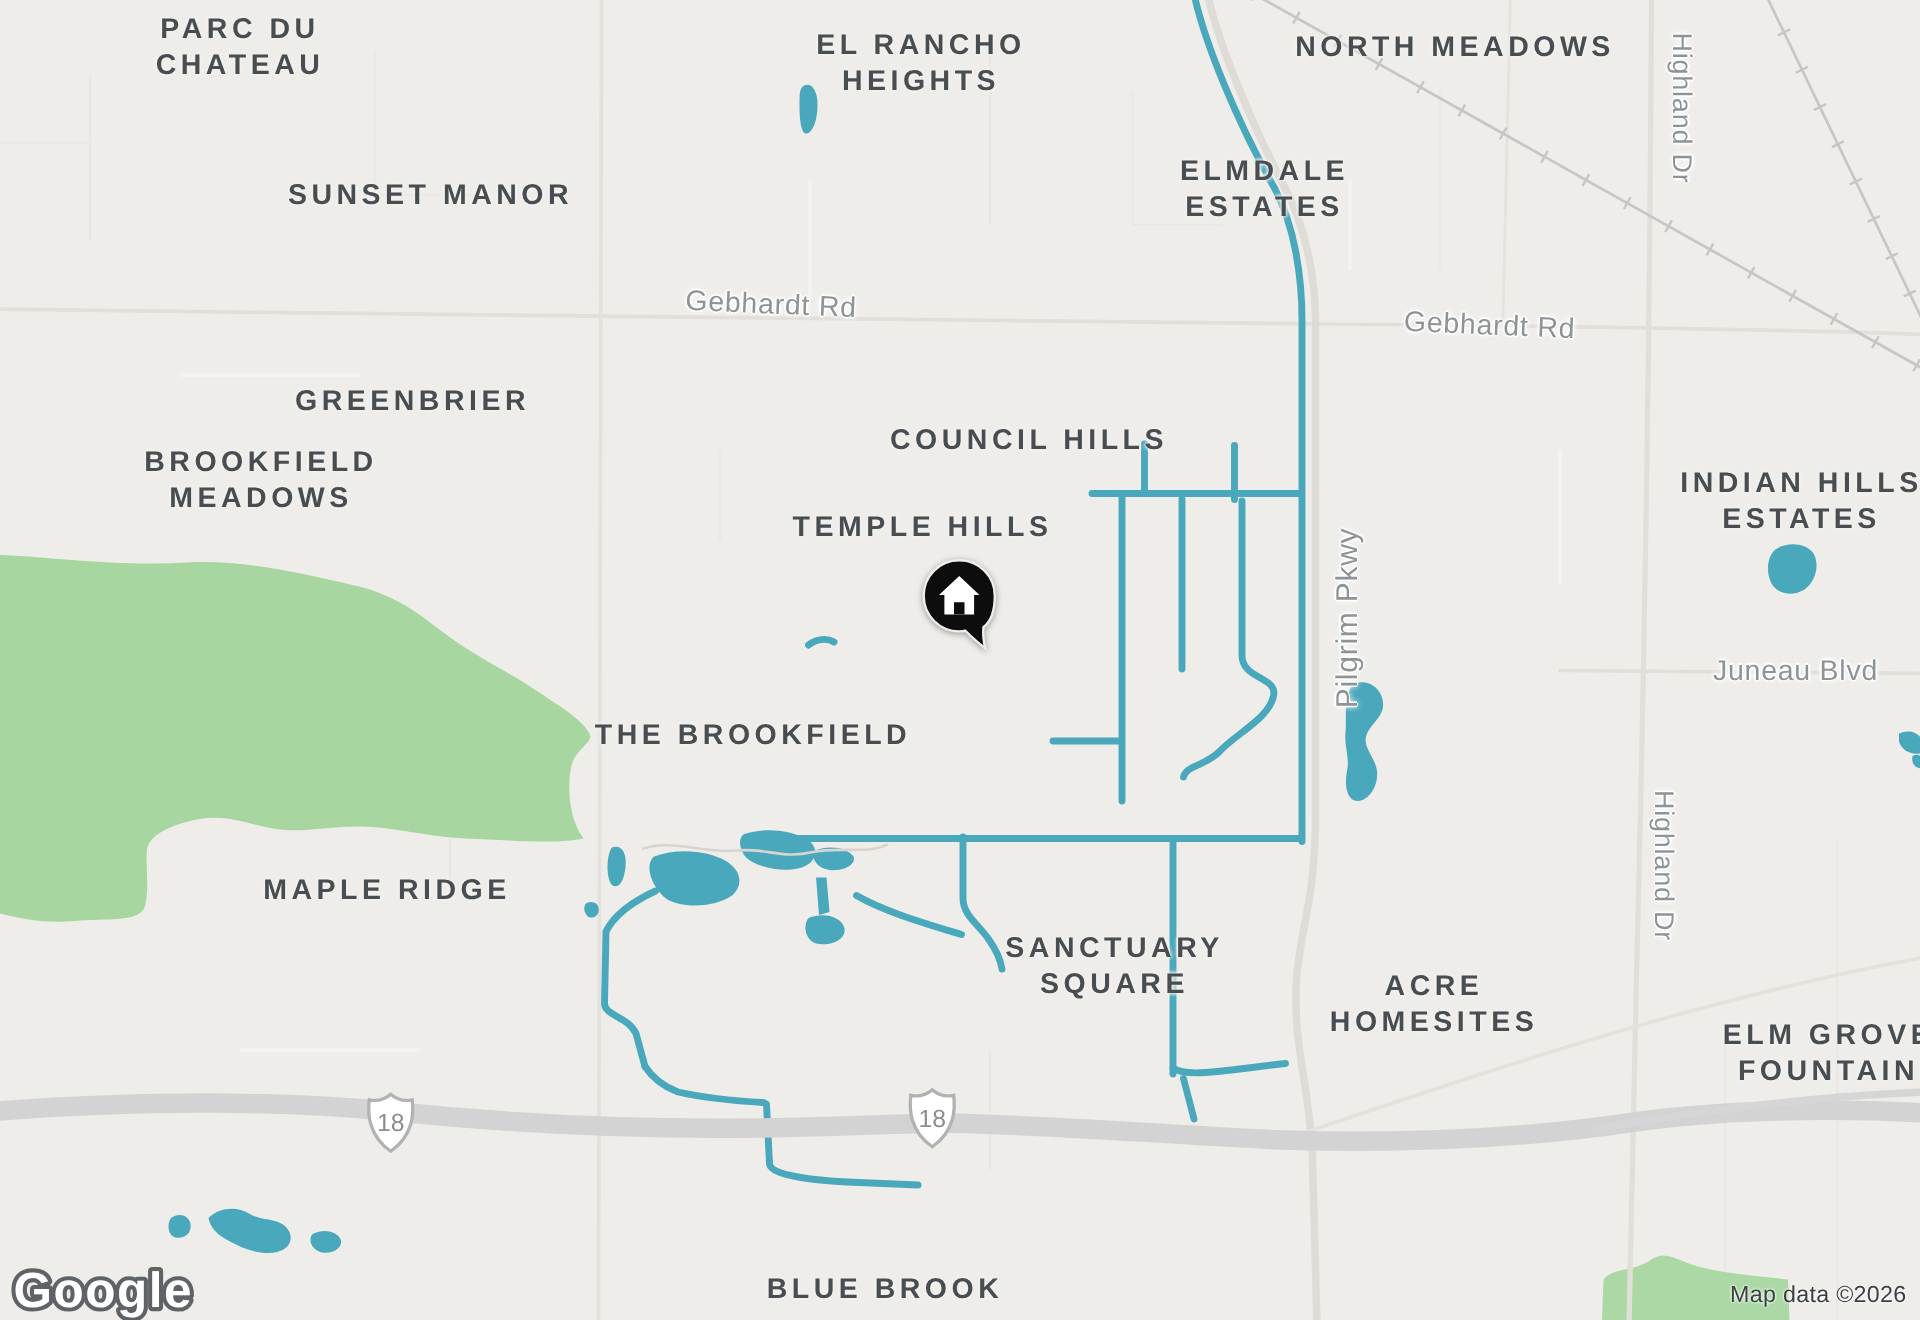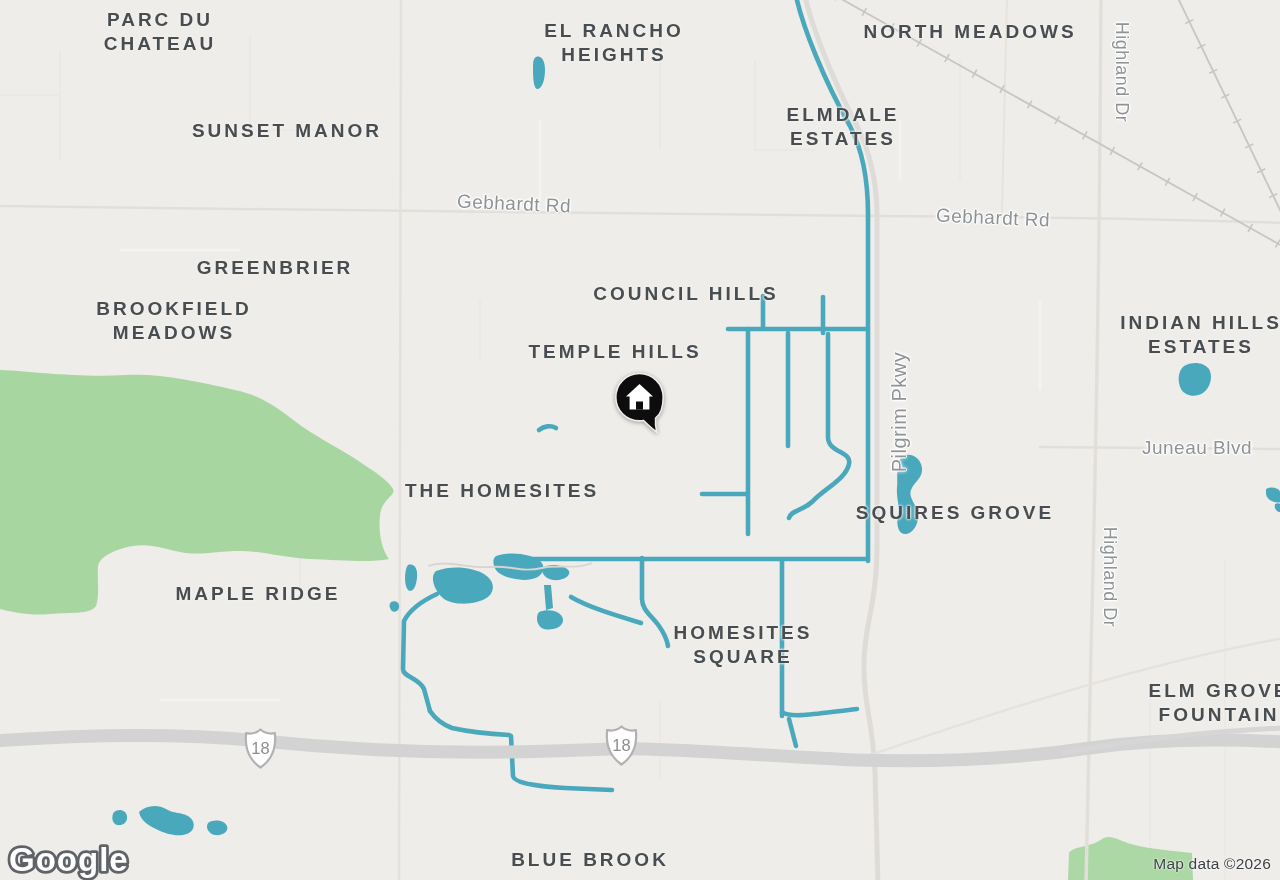--- a/index.html
+++ b/index.html
@@ -164,31 +164,32 @@
       <div>MEADOWS</div>
     </div>
     <div class="area-label" style="left:595px;top:340px">
       <div>TEMPLE HILLS</div>
     </div>
     <div class="area-label" style="left:1181px;top:311px">
       <div>INDIAN HILLS</div>
       <div>ESTATES</div>
     </div>
     <div class="area-label" style="left:482px;top:479px">
-      <div>THE HOMESITES</div>
-    </div>
-    <div class="area-label" style="left:935px;top:501px">
-      <div>SQUIRES GROVE</div>
+      <div>THE BROOKFIELD</div>
     </div>
     <div class="area-label" style="left:238px;top:582px">
       <div>MAPLE RIDGE</div>
     </div>
     <div class="area-label" style="left:723px;top:621px">
+      <div>SANCTUARY</div>
+      <div>SQUARE</div>
+    </div>
+    <div class="area-label" style="left:936px;top:646px">
+      <div>ACRE</div>
       <div>HOMESITES</div>
-      <div>SQUARE</div>
     </div>
     <div class="area-label" style="left:1199px;top:679px">
       <div>ELM GROVE</div>
       <div>FOUNTAIN</div>
     </div>
     <div class="area-label" style="left:570px;top:848px">
       <div>BLUE BROOK</div>
     </div>
 
     <div class="road-label" style="left:494px;top:204px;--rot:2.5deg">

